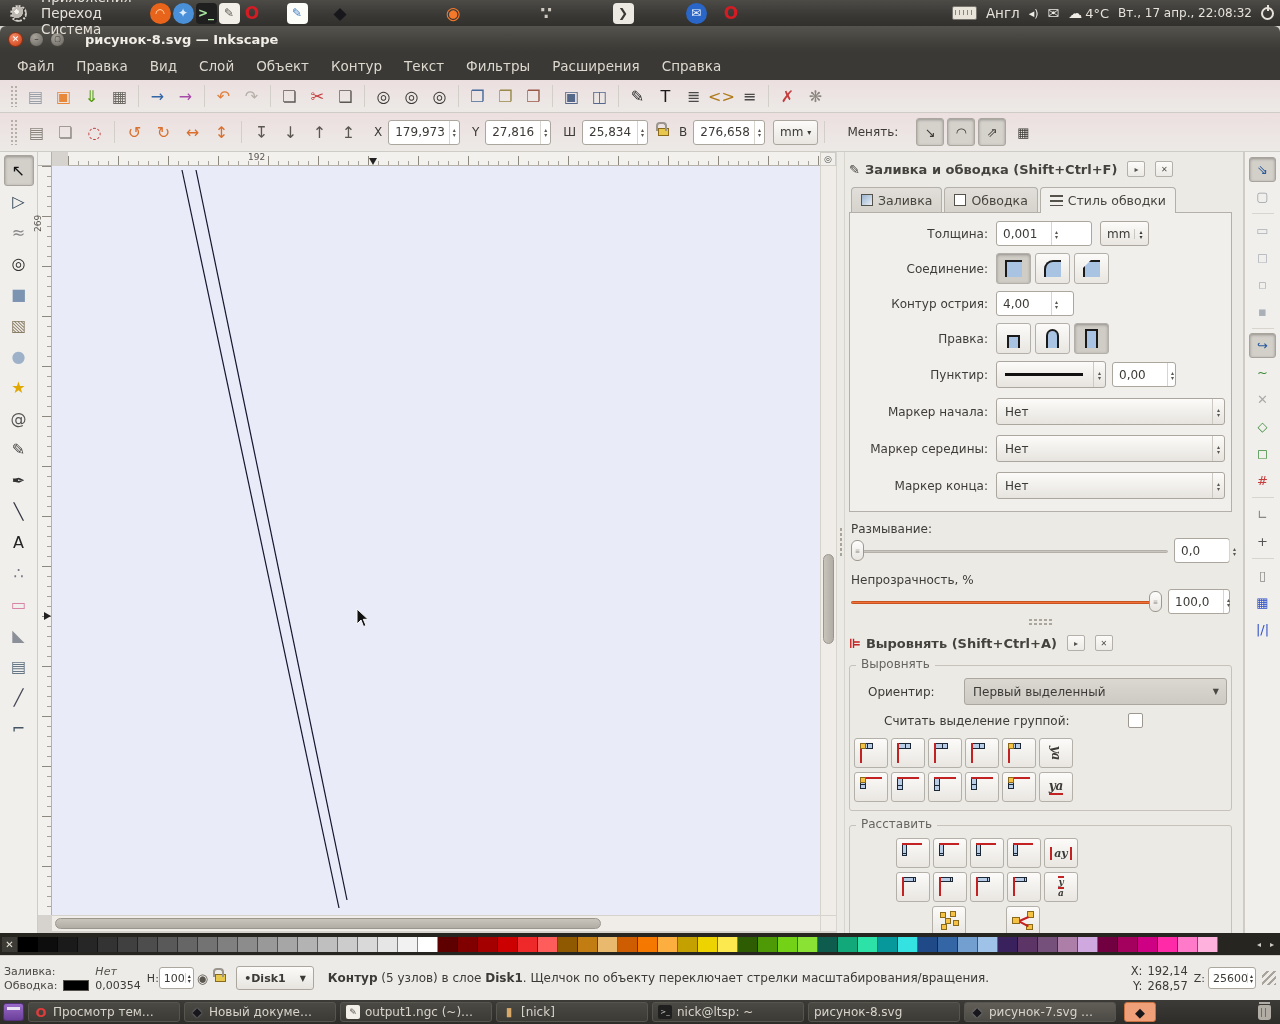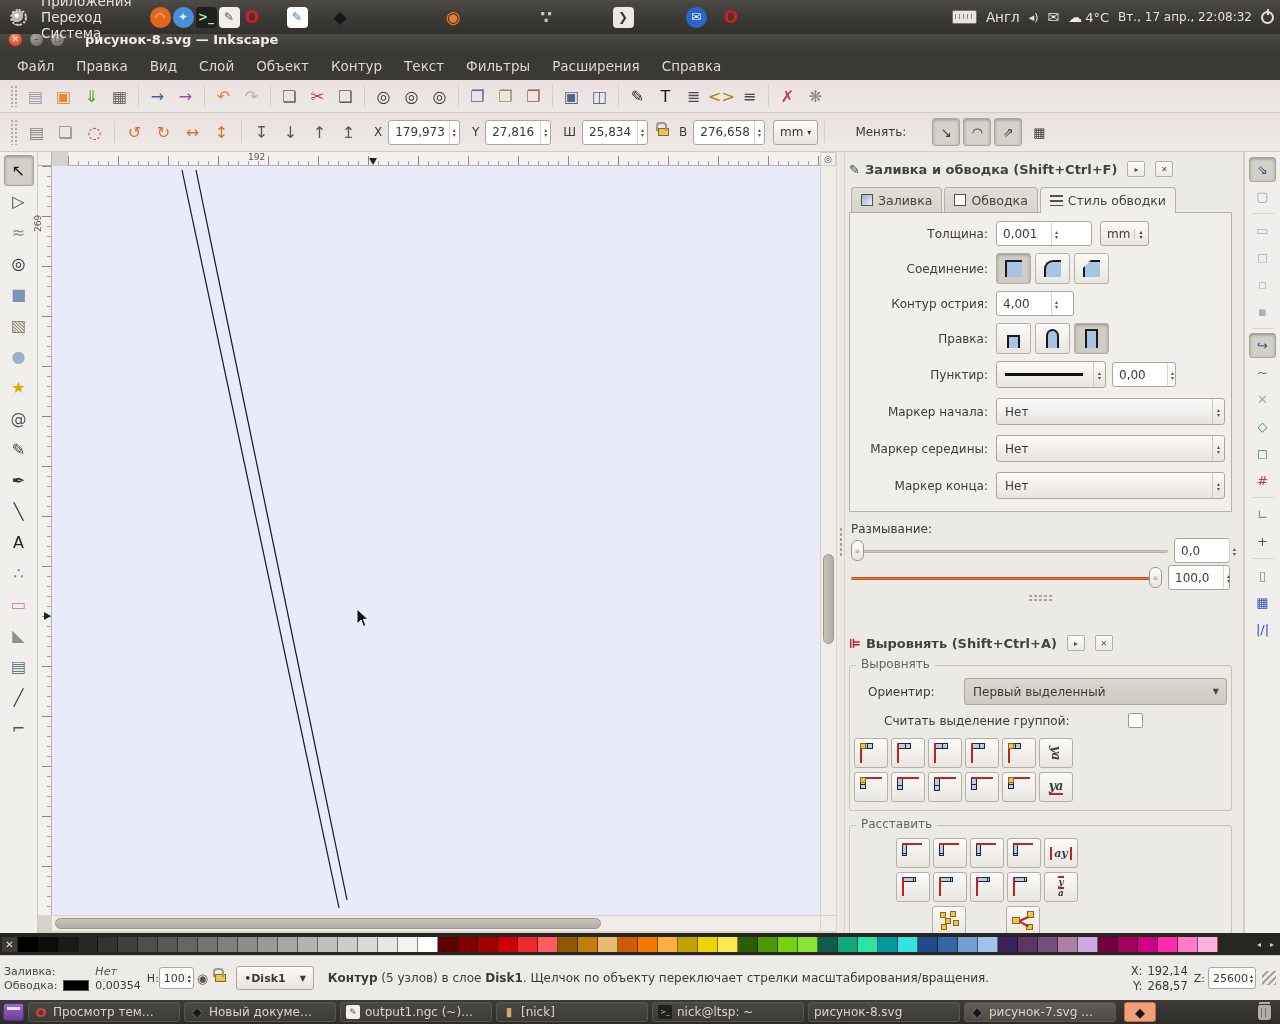--- a/index.html
+++ b/index.html
@@ -1,20 +1,20 @@
 <!DOCTYPE html>
 <html><head>
 <meta charset="utf-8">
 <style>
 *{margin:0;padding:0;box-sizing:border-box}
 html,body{width:1280px;height:1024px;overflow:hidden}
 body{font-family:"DejaVu Sans",sans-serif;font-size:12px;background:#d6d2ce;position:relative;color:#3c3a36}
 .abs{position:absolute}
 
-#toppanel{left:0;top:0;width:1280px;height:34px;background:linear-gradient(#4c4b46,#3a3936 55%,#31302d);color:#e6e2da;display:flex;align-items:center;padding:0 6px;z-index:50}
+#toppanel{left:0;top:0;width:1280px;height:26px;background:linear-gradient(#4c4b46,#3a3936 55%,#31302d);color:#e6e2da;display:flex;align-items:center;padding:0 6px;z-index:50}
 #toppanel .pmenu{padding:0 10px;font-size:13.5px;height:100%;display:flex;align-items:center;cursor:default}
 #ubuntu-logo{width:17px;height:17px;border-radius:50%;background:radial-gradient(circle at 35% 35%,#f5f3ee 18%,#bdb9b2 19% 55%,transparent 56%);border:2px dotted #d8d4cc;margin:0 4px;flex:none}
 .lic{width:21px;height:21px;display:flex;align-items:center;justify-content:center;font-size:12px;flex:none;border-radius:4px;font-weight:bold}
 .lic.circle{border-radius:50%}
 .lic.plain{background:transparent!important;font-size:17px}
 #tray{margin-left:auto;display:flex;align-items:center;gap:9px}
 #kbdicon{width:25px;height:14px;background:#e8e4da;border:1px solid #77746e;border-radius:2px;background-image:repeating-linear-gradient(90deg,#8a867e 0 1px,transparent 1px 4px);background-size:80% 45%;background-repeat:no-repeat;background-position:2px 3px}
 .trayglyph{font-size:14px;color:#efece6}
 #clock{font-size:12px;white-space:nowrap}
 #powericon{width:13px;height:13px;border:2px solid #e6e2da;border-radius:50%;position:relative}
@@ -306,21 +306,21 @@
   <span class="coordlbl" style="margin-left:0">В</span>
   <span class="spin">
       <span class="val">276,658</span>
       <span class="arrows">▴<br>▾</span>
     </span>
   <span class="ubtn" style="margin-left:6px">
       <span>mm</span>
       <span style="font-size:8px">▾</span>
     </span>
   <span class="tsep"></span>
-  <span class="coordlbl" style="margin:0 24px">Менять:</span>
+  <span class="coordlbl" style="margin:0 16px">Менять:</span>
   <span id="affect-toggles" style="display:flex;gap:3px">
       <span class="toggle on">↘</span>
       <span class="toggle on">◠</span>
       <span class="toggle on">⇗</span>
       <span class="toggle flat">▦</span>
     </span>
 </div>
 
 <div id="toolbox" class="abs">
     <span class="tool active" style="color: rgb(17, 17, 17);">↖</span>
@@ -479,20 +479,21 @@
     <div class="sliderrow">
       <span class="slider">
           <span class="strack"></span>
           <span class="shandle" style="left:0">≡</span>
         </span>
       <span class="spin" style="width:56px">
           <span class="val">0,0</span>
           <span class="arrows">▴<br>▾</span>
         </span>
     </div>
+    <div class="sliderlbl">Непрозрачность, %</div>
     <div class="sliderrow">
       <span class="slider">
           <span class="strack"></span>
           <span class="sfill" style="right:4px"></span>
           <span class="shandle" style="right:0">≡</span>
         </span>
       <span class="spin" style="width:62px">
           <span class="val">100,0</span>
           <span class="arrows">▴<br>▾</span>
         </span>

